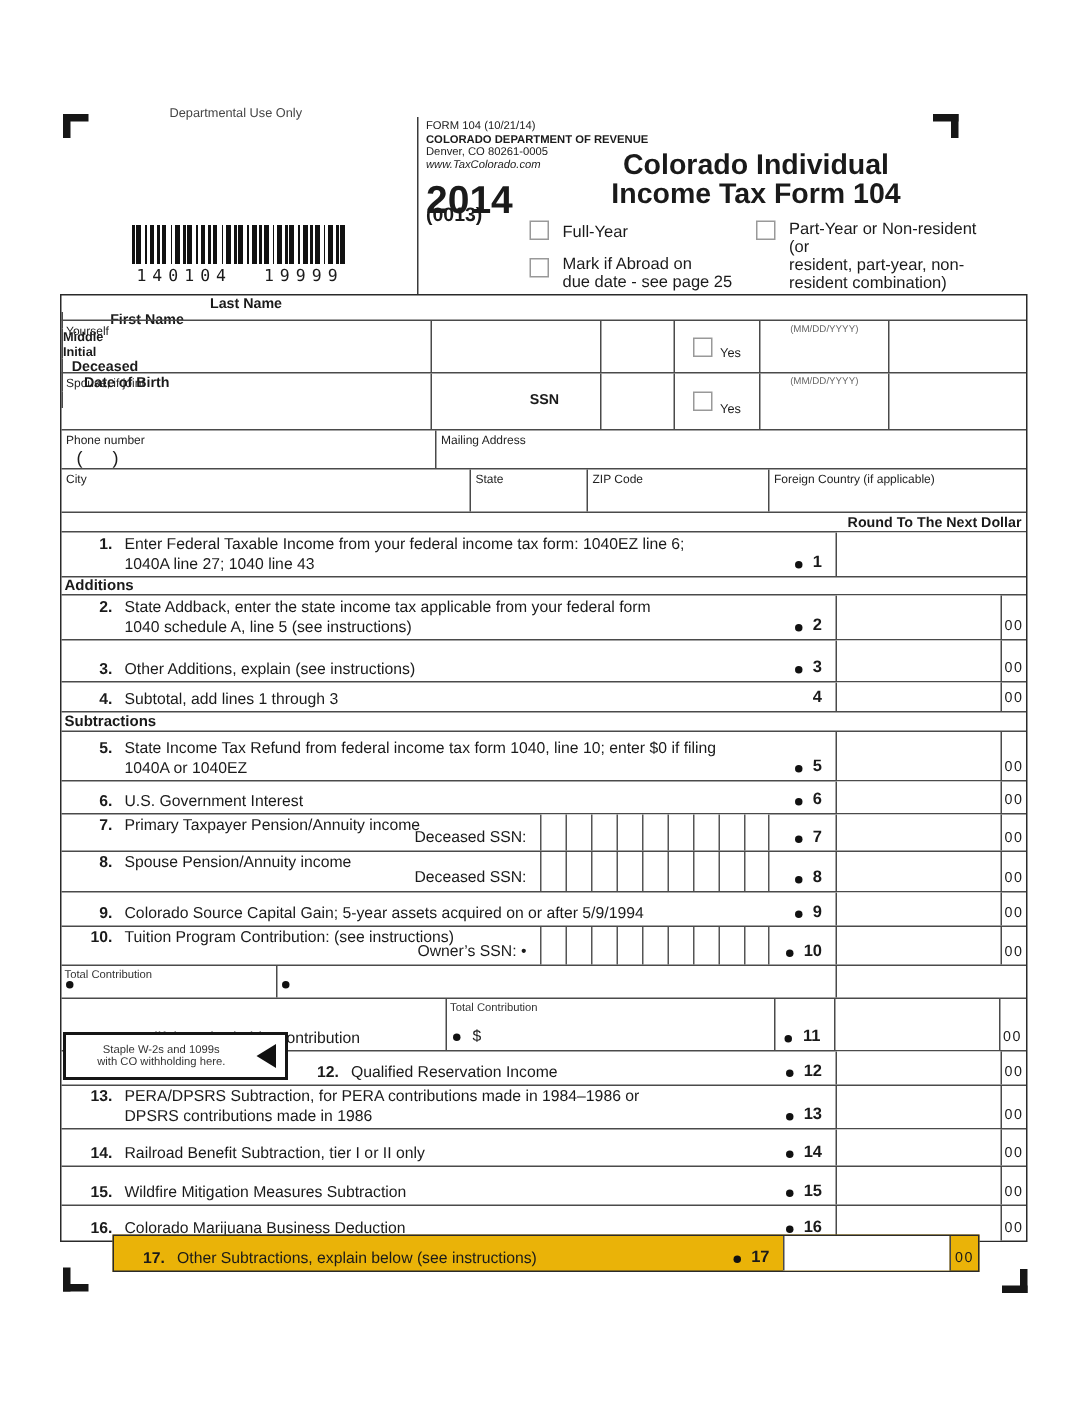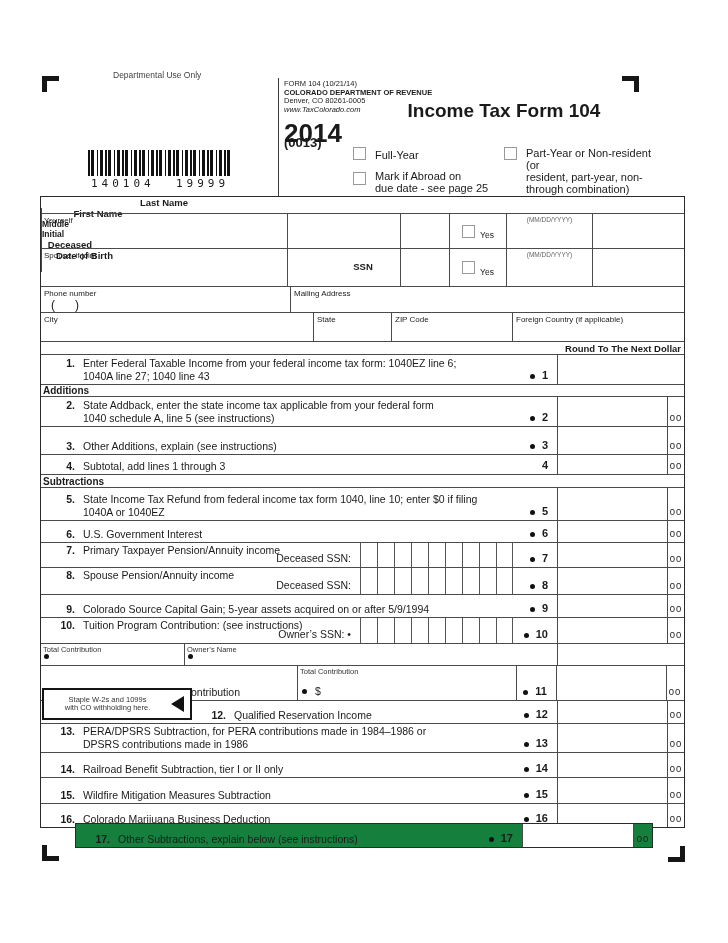--- a/index.html
+++ b/index.html
@@ -77,21 +77,21 @@
 
   
   .staple { position:absolute; left:42px; top:688px; width:150px; height:32px; background:#fff;
      border:2.5px solid #151515; display:flex; align-items:center; z-index:5; }
   .staple .txt { flex:1; text-align:center; font-size:7.5px; line-height:8.5px; color:#333; }
   .tri-left { width:0; height:0; border-top:8px solid transparent; border-bottom:8px solid transparent;
      border-right:13px solid #111; margin-right:6px; }
 
   
   .l17box { position:absolute; left:75px; top:823px; width:578px; height:25px;
-     border:1.5px solid #2a2a2a; background:#15803d; display:flex; }
+     border:1.5px solid #2a2a2a; background:#eab308; display:flex; }
   .l17box .amt { width:111px; }
   .l17box .cents { width:19px; }
 </style>
 </head>
 <body>
 
 <div class="page">
 
   <div class="reg tl"></div>
   <div class="reg tr"></div>
@@ -105,37 +105,38 @@
 
   <div class="meta">
     <div>FORM 104 (10/21/14)</div>
     <div class="b">COLORADO DEPARTMENT OF REVENUE</div>
     <div>Denver, CO 80261-0005</div>
     <div class="i">www.TaxColorado.com</div>
   </div>
   <div class="year">2014</div>
   <div class="fcode">(0013)</div>
   <div class="ftitle">
+    <div>Colorado Individual</div>
     <div>Income Tax Form 104</div>
   </div>
 
   <span class="cb abs" style="left:353px;top:147px;"></span>
   <div class="cblabel" style="left:375px;top:149px;">Full-Year</div>
 
   <span class="cb abs" style="left:353px;top:172px;"></span>
   <div class="cblabel" style="left:375px;top:170px;">
     <div>Mark if Abroad on</div>
     <div>due date - see page 25</div>
   </div>
 
   <span class="cb abs" style="left:504px;top:147px;"></span>
   <div class="cblabel" style="left:526px;top:147px;width:135px;">
     <div>Part-Year or Non-resident (or</div>
     <div>resident, part-year, non-</div>
-    <div>through combination)</div>
+    <div>resident combination)</div>
   </div>
 
   <div class="mtable">
 
     <div class="trow" style="height:16px;">
       <div class="tcell hcell" style="width:246px;">Last Name</div>
       <div class="tcell hcell" style="width:113px;">First Name</div>
       <div class="tcell hcell" style="width:49px;font-size:8.5px;">Middle Initial</div>
       <div class="tcell hcell" style="width:57px;">Deceased</div>
       <div class="tcell hcell" style="width:86px;">Date of Birth</div>
@@ -381,21 +382,20 @@
       <div class="amt"></div>
       <div class="cents">00</div>
     </div>
 
     <div class="trow" style="height:22px;">
       <div class="tcell innercell" style="width:143px;">
         <div class="subfield">Total Contribution</div>
         <span class="blt dotbottom"></span>
       </div>
       <div class="tcell innercell" style="width:373px;">
-        <div class="subfield">Owner’s Name</div>
         <span class="blt dotbottom"></span>
       </div>
       <div class="tcell" style="flex:1;"></div>
     </div>
 
     <div class="trow" style="height:35px;">
       <div class="desc" style="flex:0 0 256px;">
         <div class="dl">
             <span class="dnum">11</span>
             <span>Qualifying Charitable Contribution</span>

